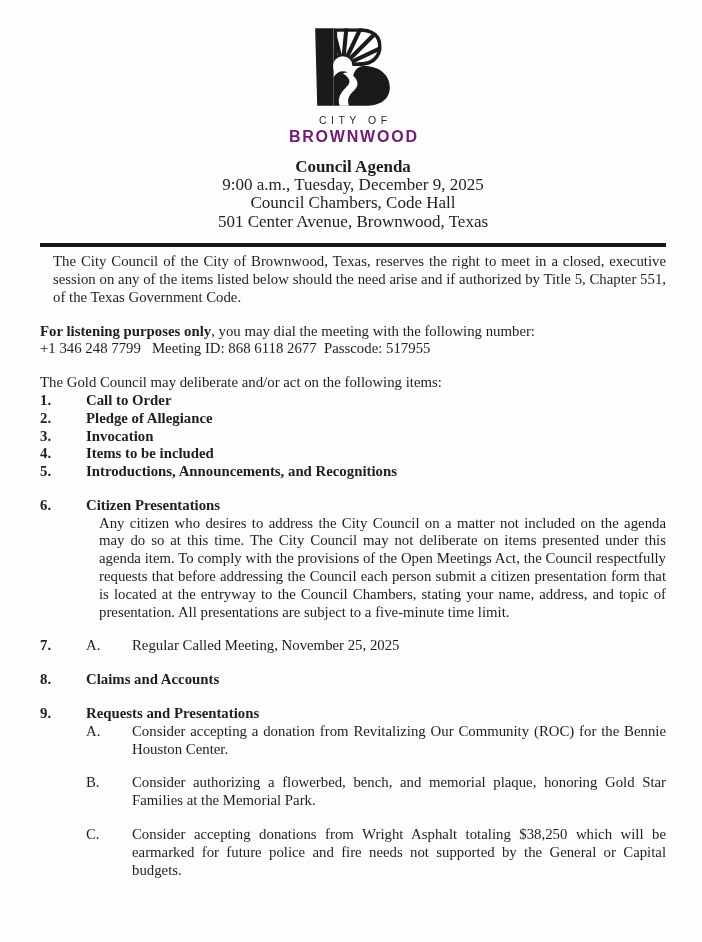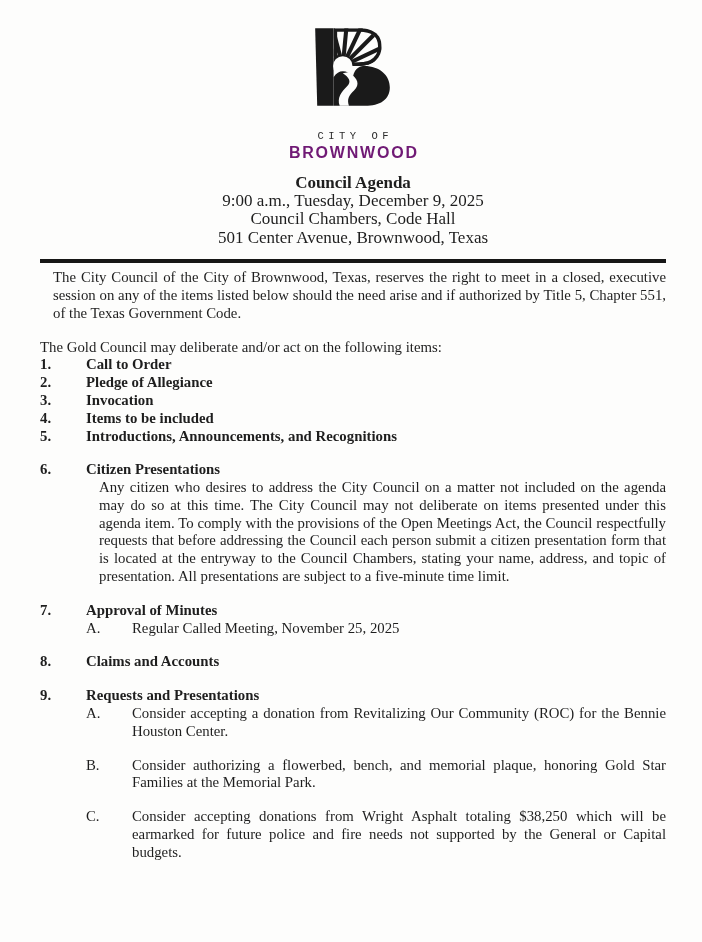--- a/index.html
+++ b/index.html
@@ -16,25 +16,25 @@
     margin: 0 auto;
     background: #fdfdfc;
     padding: 26px 36px 0 40px;
     overflow: hidden;
   }
 
   
   .logo-block { text-align: center; line-height: 1; }
   .logo-block svg { display: inline-block; }
   .logo-cityof {
-    font-family: Liberation Mono, monospace;
+    font-family: Liberation Sans, sans-serif;
     font-size: 10.5px;
     letter-spacing: 4.5px;
     color: #2b2b2b;
-    margin-top: 20px;
+    margin-top: 4px;
     text-indent: 4.5px; 
   }
   .logo-brownwood {
     font-family: "Liberation Sans", sans-serif;
     font-weight: bold;
     font-size: 16px;
     letter-spacing: 1.8px;
     color: #701a75;
     margin-top: 3px;
     text-indent: 1.8px;
@@ -114,20 +114,24 @@
     <div>Council Chambers, Code Hall</div>
     <div>501 Center Avenue, Brownwood, Texas</div>
   </div>
 
   <hr class="rule">
 
   <div class="bodytext">
 
     <p class="para just">The City Council of the City of Brownwood, Texas, reserves the right to meet in a closed, executive session on any of the items listed below should the need arise and if authorized by Title 5, Chapter 551, of the Texas Government Code.</p>
 
+    <div class="block-gap">
+      <div><b>For listening purposes only</b><span>, you may dial the meeting with the following number:</span></div>
+      <div class="pre">+1 346 248 7799   Meeting ID: 868 6118 2677  Passcode: 517955</div>
+    </div>
 
     <p class="block-gap">The Gold Council may deliberate and/or act on the following items:</p>
 
     <div class="item">
       <div class="num">1.</div>
       <div class="content bold">Call to Order</div>
     </div>
     <div class="item">
       <div class="num">2.</div>
       <div class="content bold">Pledge of Allegiance</div>
@@ -149,21 +153,20 @@
       <div class="num">6.</div>
       <div class="content">
         <div class="bold">Citizen Presentations</div>
         <div class="just">Any citizen who desires to address the City Council on a matter not included on the agenda may do so at this time. The City Council may not deliberate on items presented under this agenda item.  To comply with the provisions of the Open Meetings Act, the Council respectfully requests that before addressing the Council each person submit a citizen presentation form that is located at the entryway to the Council Chambers, stating your name, address, and topic of presentation.  All presentations are subject to a five-minute time limit.</div>
       </div>
     </div>
 
     <div class="item block-gap">
       <div class="num">7.</div>
       <div class="content">
-        <div class="bold">Approval of Minutes</div>
         <div class="sub">
           <div class="letter">A.</div>
           <div class="text">Regular Called Meeting, November 25, 2025</div>
         </div>
       </div>
     </div>
 
     <div class="item block-gap">
       <div class="num">8.</div>
       <div class="content bold">Claims and Accounts</div>

